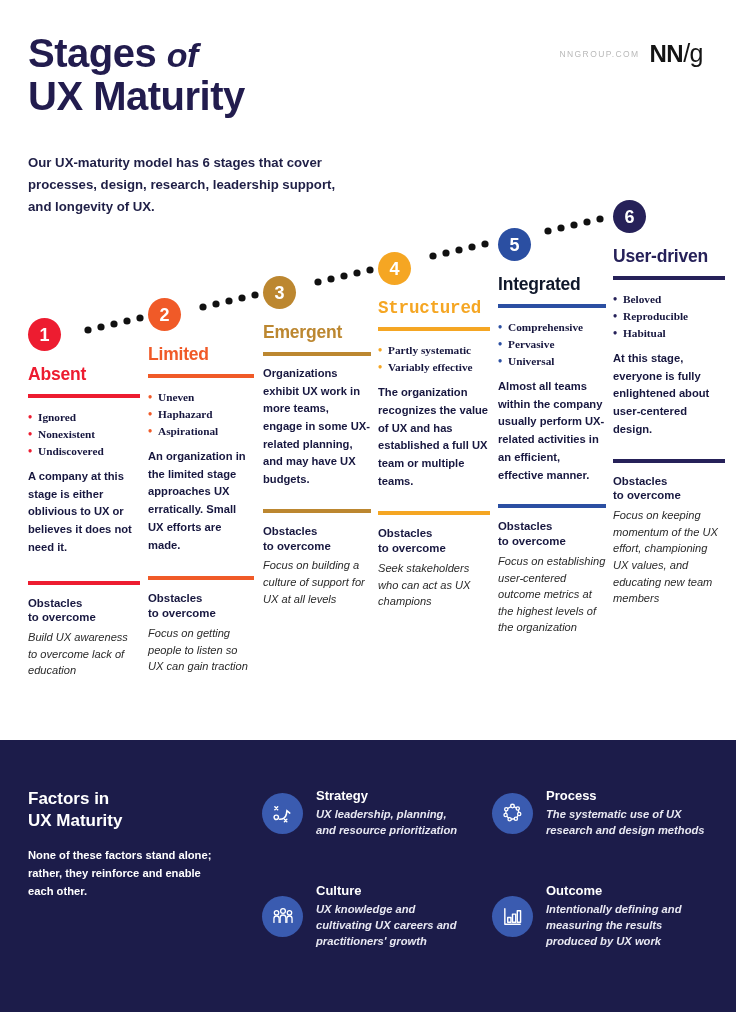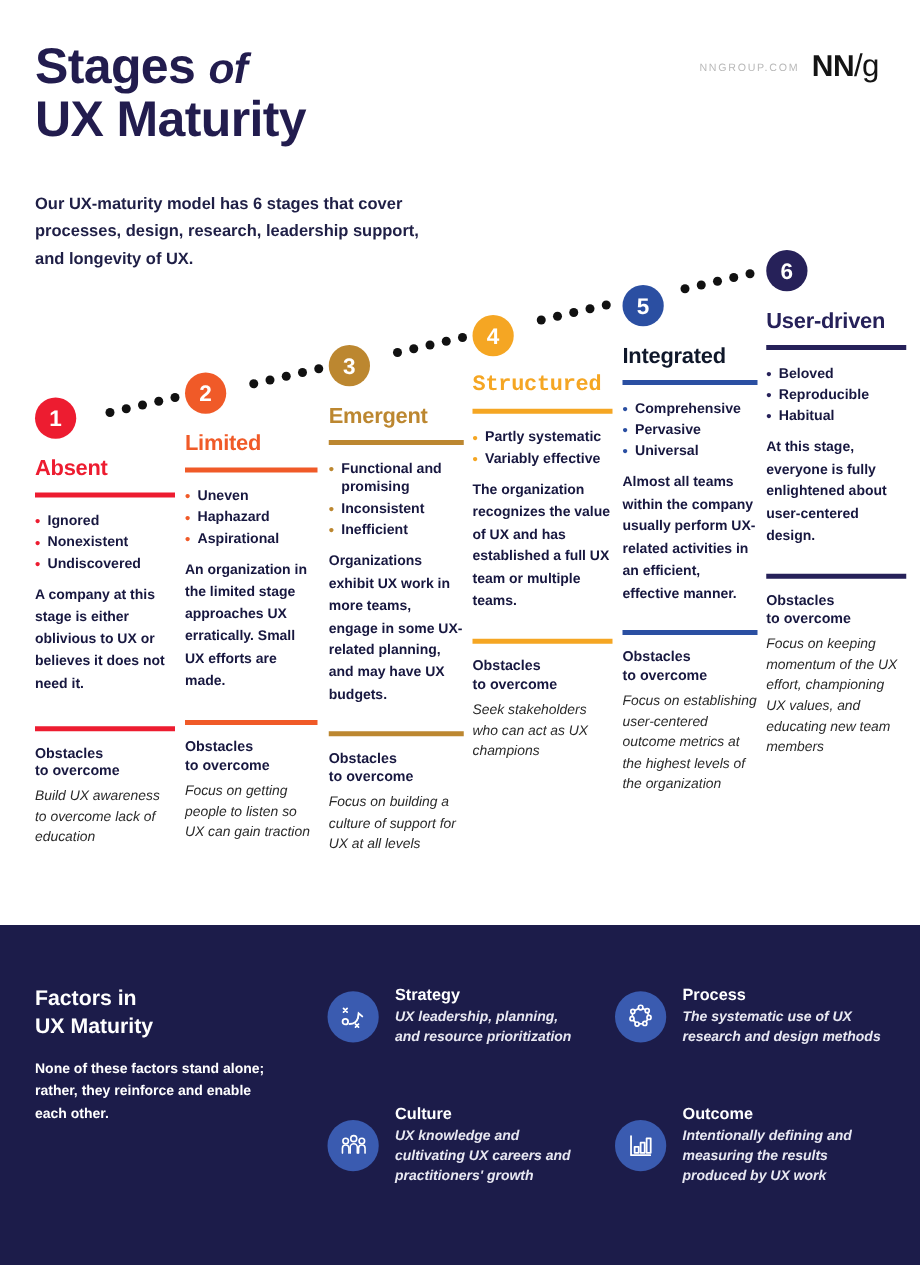--- a/index.html
+++ b/index.html
@@ -41,21 +41,21 @@
   .badge {
     width:33px; height:33px; border-radius:50%;
     color:#fff; font-size:18px; font-weight:bold;
     display:flex; align-items:center; justify-content:center;
     line-height:1;
   }
   .stage-name {
     font-size:17.5px; font-weight:bold; margin-top:13px; letter-spacing:-0.2px;
   }
   .rule { height:4px; margin-top:9px; }
-  .kw-list { list-style:none; margin-top:12px; }
+  .kw-list { list-style:none; margin-top:12px;font-family:Liberation Serif, serif; }
   .kw-list li {
     font-size:11.3px; font-weight:bold; line-height:1.36; color:#17173f;
     padding-left:10px; position:relative; margin-bottom:1.5px;
   }
   .kw-list li::before {
     content:"•"; position:absolute; left:0; top:-1px; font-size:12px;
   }
   .desc {
     font-size:11.2px; line-height:1.58; color:#17173f; font-weight:bold;
     margin-top:9px;
@@ -177,25 +177,20 @@
   </div>
   <div class="obs-body" data-name="obstacles-body-2">Focus on getting people to listen so UX can gain traction</div>
 </div>
 
 <div class="stage" style="left:263px; top:276px; width:108px;" data-name="stage-column-3">
   <div class="badge" data-name="stage-badge-3" style="background: rgb(188, 135, 48);">
       <span data-name="stage-number-3">3</span>
     </div>
   <div class="stage-name" data-name="stage-title-3" style="color: rgb(188, 135, 48);">Emergent</div>
   <div class="rule" data-name="stage-rule-3" style="background: rgb(188, 135, 48);"></div>
-  <ul class="kw-list" data-name="stage-keywords-3">
-    <li data-name="list-item" style="--b: #BC8730;">Functional and promising</li>
-    <li data-name="list-item" style="--b: #BC8730;">Inconsistent</li>
-    <li data-name="list-item" style="--b: #BC8730;">Inefficient</li>
-  </ul>
   <div class="desc" data-name="stage-description-3">Organizations exhibit UX work in more teams, engage in some UX-related planning, and may have UX budgets.</div>
   <div class="rule2" style="margin-top: 20px; background: rgb(188, 135, 48);" data-name="stage-rule2-3"></div>
   <div class="obs-head" data-name="obstacles-heading-3">
     <div data-name="obstacles-heading-line1">Obstacles</div>
     <div data-name="obstacles-heading-line2">to overcome</div>
   </div>
   <div class="obs-body" data-name="obstacles-body-3">Focus on building a culture of support for UX at all levels</div>
 </div>
 
 <div class="stage" style="left:378px; top:252px; width:112px;" data-name="stage-column-4">

